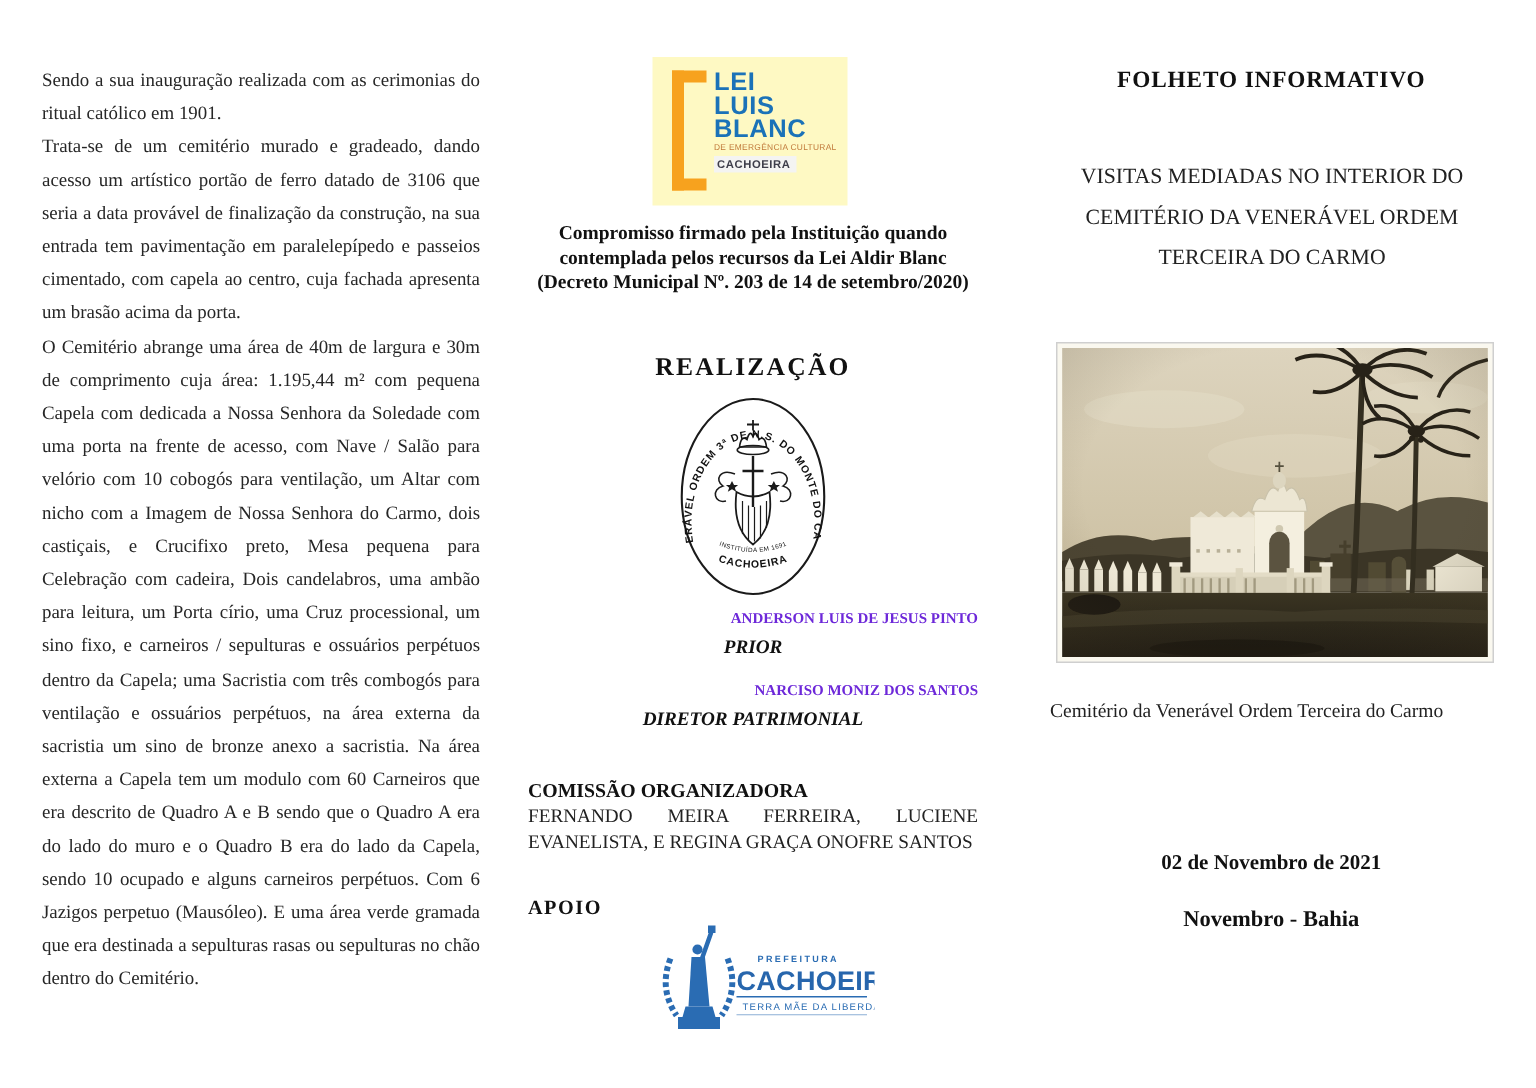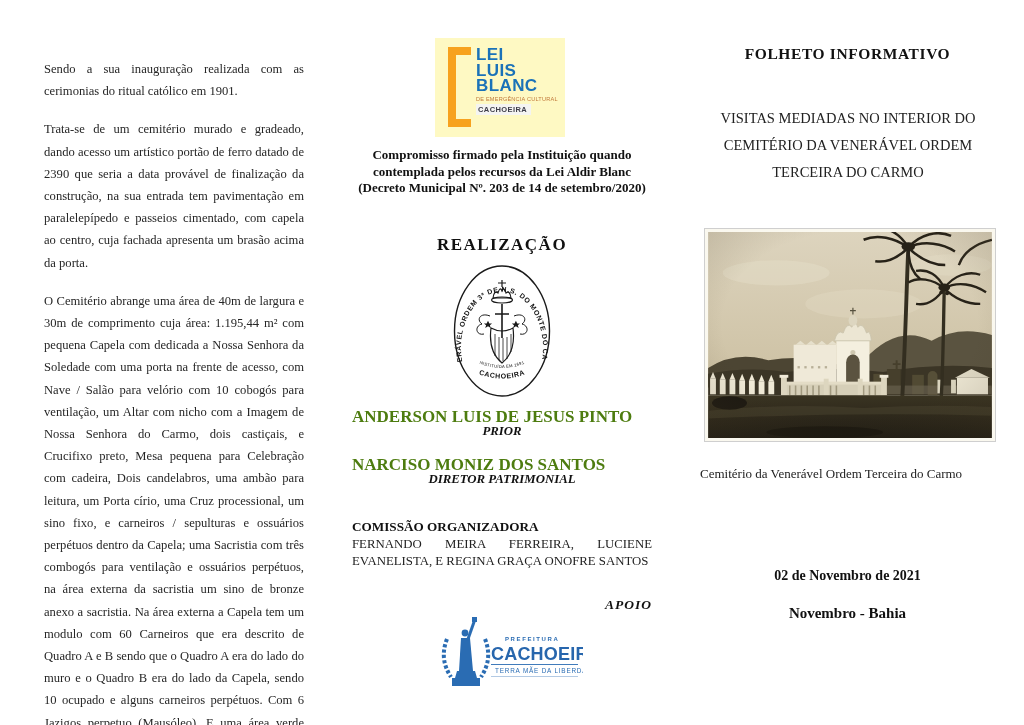--- a/index.html
+++ b/index.html
@@ -3,66 +3,66 @@
 <meta charset="utf-8">
 <style>
   html,body{margin:0;padding:0;}
   body{width:1024px;height:725px;position:relative;background:#ffffff;overflow:hidden;
        font-family:"Liberation Serif", serif;color:#1b1b1b;}
   .abs{position:absolute;}
 
   
   .left-col{left:28px;top:42px;width:292px;font-size:12.6px;line-height:22.2px;
             text-align:justify;color:#262626;}
-  .left-col p{margin:16px;}
+  .left-col p{margin:0;}
 
   
   .lab-logo{left:435px;top:38px;width:130px;height:99px;background:#fef9c3;}
   .lab-bracket{position:absolute;left:13px;top:9px;width:23px;height:80px;
                border-left:8px solid #f7a21e;border-top:8px solid #f7a21e;border-bottom:8px solid #f7a21e;
                box-sizing:border-box;}
   .lab-text{position:absolute;left:41px;top:9px;font-family:"Liberation Sans",sans-serif;
             font-weight:bold;font-size:17px;line-height:15.5px;color:#1b72b8;letter-spacing:.4px;}
   .lab-sub{position:absolute;left:41px;top:58px;font-family:"Liberation Sans",sans-serif;
            font-size:5.6px;color:#c0793a;letter-spacing:.2px;white-space:nowrap;}
   .lab-city{position:absolute;left:41px;top:66px;background:#f4f4f2;padding:1px 4px 1px 2px;
             font-family:"Liberation Sans",sans-serif;font-weight:bold;font-size:7.5px;color:#3e3e4a;
             letter-spacing:.4px;}
   .commitment{left:352px;top:147px;width:300px;text-align:center;font-weight:bold;
               font-size:13px;line-height:16.5px;color:#111;}
   .realizacao{left:352px;top:235px;width:300px;text-align:center;font-weight:bold;
               font-size:17px;letter-spacing:1.5px;color:#111;}
   .seal{left:452px;top:264px;width:100px;height:134px;}
-  .person-name{width:300px;left:352px;text-align:left;font-weight:bold;font-size:17px;color:#4d7c0f;}
+  .person-name{width:300px;left:352px;text-align:right;font-weight:bold;font-size:10px;color:#6d28d9;}
   .person-role{width:300px;left:352px;text-align:center;font-weight:bold;font-style:italic;
                font-size:12.8px;color:#111;}
   .comissao{left:352px;top:519px;width:300px;text-align:left;font-weight:bold;font-size:13.2px;color:#111;}
   .members{left:352px;top:536px;width:300px;text-align:justify;font-size:12.8px;line-height:17px;color:#222;}
-  .apoio{left:352px;top:597px;width:300px;text-align:right;font-weight:bold;font-size:13.5px;
-         letter-spacing:1px;color:#111;font-style:italic;}
+  .apoio{left:352px;top:597px;width:300px;text-align:left;font-weight:bold;font-size:13.5px;
+         letter-spacing:1px;color:#111;}
   .city-logo{left:433px;top:611px;width:150px;height:88px;}
 
   
   .folheto{left:700px;top:45px;width:295px;text-align:center;font-weight:bold;
            font-size:15.5px;letter-spacing:.6px;color:#111;}
   .visitas{left:698px;top:105px;width:300px;text-align:center;font-size:14.5px;
            line-height:27px;color:#222;}
   .photo-frame{left:704px;top:228px;width:284px;height:206px;background:#faf8ef;
                border:1px solid #cfcfcf;padding:3px;}
   .photo-frame svg{display:block;}
   .photo-caption{left:700px;top:466px;width:300px;font-size:13px;color:#222;}
   .date-line{left:700px;top:568px;width:295px;text-align:center;font-weight:bold;font-size:14px;color:#111;}
   .loc-line{left:700px;top:605px;width:295px;text-align:center;font-weight:bold;font-size:15px;color:#111;}
 </style>
 </head>
 <body>
 
 <div class="abs left-col">
   <p>Sendo a sua inauguração realizada com as cerimonias do ritual católico em 1901.</p>
-  <p>Trata-se de um cemitério murado e gradeado, dando acesso um artístico portão de ferro datado de 2390 que seria a data provável de finalização da construção, na sua entrada tem pavimentação em paralelepípedo e passeios cimentado, com capela ao centro, cuja fachada apresenta um brasão acima da porta.</p>
+  <p>Trata-se de um cemitério murado e gradeado, dando acesso um artístico portão de ferro datado de 3106 que seria a data provável de finalização da construção, na sua entrada tem pavimentação em paralelepípedo e passeios cimentado, com capela ao centro, cuja fachada apresenta um brasão acima da porta.</p>
   <p>O Cemitério abrange  uma área de 40m de largura e 30m de comprimento cuja área: 1.195,44 m²   com pequena Capela com dedicada a Nossa Senhora da Soledade com uma porta na frente de acesso, com Nave / Salão para velório com 10 cobogós para ventilação, um Altar com nicho com a Imagem de Nossa Senhora do Carmo, dois castiçais, e Crucifixo preto, Mesa pequena para Celebração com cadeira, Dois candelabros, uma ambão para leitura, um Porta círio, uma Cruz processional, um sino fixo, e carneiros / sepulturas e ossuários perpétuos dentro da Capela; uma Sacristia com três combogós para ventilação e ossuários perpétuos, na área externa da sacristia um sino de bronze anexo a sacristia. Na área externa a Capela tem um modulo com 60 Carneiros que era descrito de Quadro A e B sendo que o Quadro A era do lado do muro e o Quadro B era do lado da Capela, sendo 10 ocupado e alguns carneiros perpétuos. Com 6 Jazigos perpetuo (Mausóleo). E uma área verde gramada que era destinada a sepulturas rasas ou sepulturas no chão dentro do Cemitério.</p>
 </div>
 
 <div class="abs lab-logo">
   <div class="lab-bracket"></div>
   <div class="lab-text">
     <div>LEI</div>
     <div>LUIS</div>
     <div>BLANC</div>
   </div>

